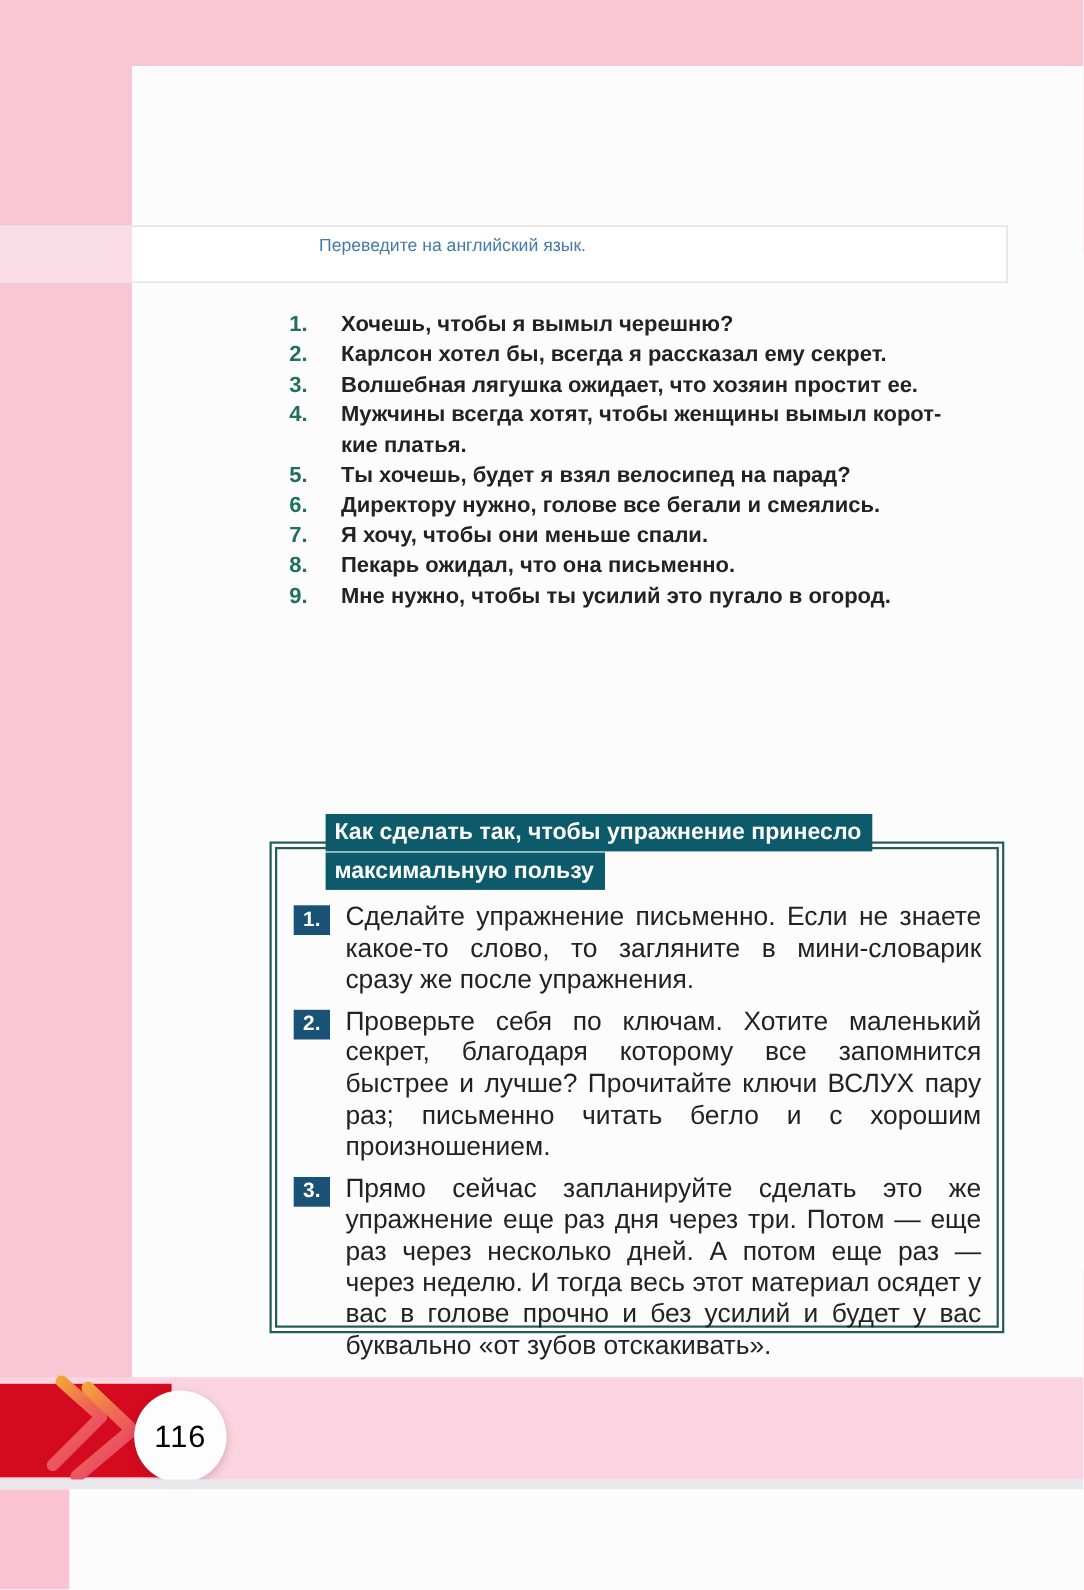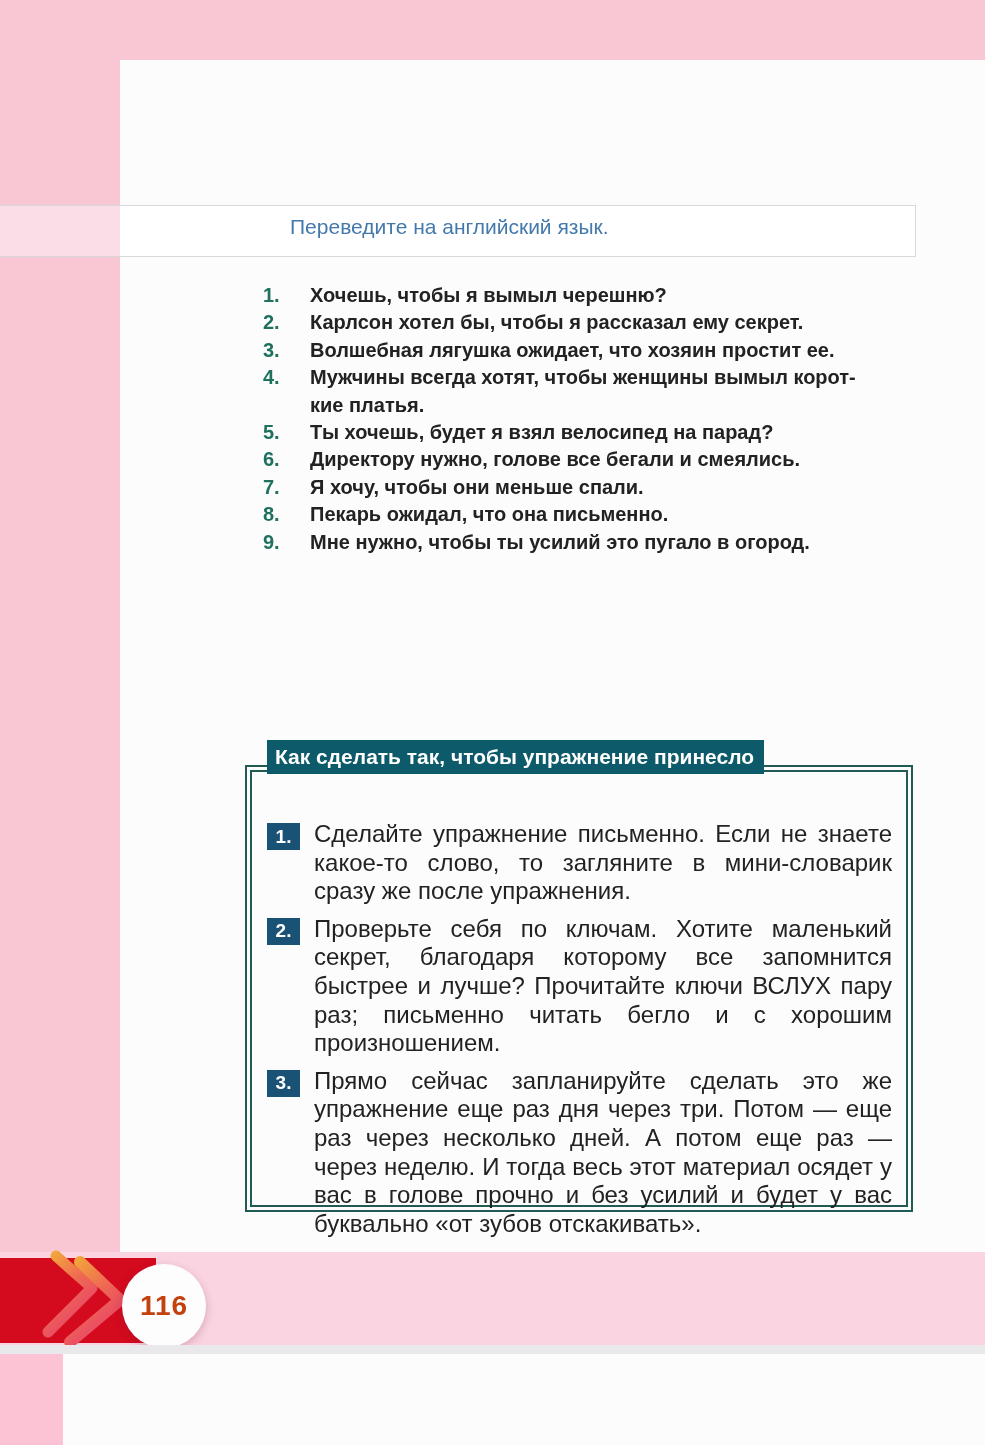--- a/index.html
+++ b/index.html
@@ -12,48 +12,48 @@
 
   
   .pink-base{left:0;top:0;width:985px;height:1345px;background:#f9c6d4;}
   .page{left:120px;top:60px;width:865px;height:1285px;background:#fcfcfd;}
 
   
   .band{left:0;top:205px;width:916px;height:52px;background:#ffffff;
         border-top:1px solid #d9d9dd;border-bottom:1px solid #d9d9dd;border-right:1px solid #d9d9dd;
         box-sizing:border-box;}
   .band-left{left:0;top:206px;width:120px;height:50px;background:#fbdde7;}
-  .band-text{left:290px;top:215px;font-size:21px;color:#4479ac;}
+  .band-text{left:290px;top:215px;font-size:16px;color:#4479ac;}
 
   
   .ex-list{left:263px;top:282px;width:630px;font-size:20px;line-height:27.4px;color:#222;}
   .ex-row{display:flex;}
   .ex-num{width:47px;font-weight:bold;color:#20705f;flex:0 0 47px;}
   .ex-txt{width:578px;text-align:justify;white-space:pre-line;font-weight:bold;}
 
   
   .tips-box{left:245px;top:765px;width:668px;height:447px;border:7px double #215b56;
             background:#fcfcfd;box-sizing:border-box;}
   .tips-title{left:267px;top:740px;z-index:5;}
   .tips-title span{display:table;background:#0d5a6a;color:#ffffff;font-weight:bold;
-                   font-size:21px;line-height:29px;padding:2px 10px 3px 8px;}
+                   font-size:21px;line-height:29px;padding:2px 10px 3px 8px;margin-left:29px;}
   .tips-title span + span{margin-top:1px;}
   .tips-list{left:267px;top:820px;width:630px;}
   .tip-row{display:flex;margin-bottom:9px;}
   .tip-badge{flex:0 0 33px;height:27px;margin-right:14px;margin-top:3px;background:#1a5276;
              color:#fff;font-weight:bold;font-size:19px;display:flex;align-items:center;justify-content:center;}
   .tip-txt{width:578px;text-align:justify;font-size:24px;line-height:28.6px;color:#222;}
 
   
   .bottom-band{left:0;top:1252px;width:985px;height:93px;background:#fad4e0;}
   .red-rect{left:0;top:1258px;width:156px;height:85px;background:#d40a1e;}
   .chevrons{left:26px;top:1248px;width:112px;height:98px;}
   .page-circle{left:122px;top:1264px;width:84px;height:84px;border-radius:50%;background:#fdfdfe;
                box-shadow:0 3px 8px rgba(120,30,50,.25);display:flex;align-items:center;justify-content:center;}
-  .page-num{font-size:28px;font-weight:bold;color:#c2410c;letter-spacing:1px;}
+  .page-num{font-size:28px;font-weight:normal;color:#000000;letter-spacing:1px;}
   .gray-strip{left:0;top:1345px;width:985px;height:9px;background:#e9e9ec;}
   .bottom-white{left:0;top:1354px;width:985px;height:91px;background:#fcfcfd;}
   .bottom-pink{left:0;top:1354px;width:63px;height:91px;background:#fcc3d5;}
 </style>
 </head>
 <body>
 
 <div class="abs pink-base"></div>
 <div class="abs page"></div>
 
@@ -61,21 +61,21 @@
 <div class="abs band-left"></div>
 <div class="abs band-text">Переведите на английский язык.</div>
 
 <div class="abs ex-list">
   <div class="ex-row">
     <span class="ex-num">1.</span>
     <span class="ex-txt">Хочешь, чтобы я вымыл черешню?</span>
   </div>
   <div class="ex-row">
     <span class="ex-num">2.</span>
-    <span class="ex-txt">Карлсон хотел бы, чтобы я рассказал ему секрет.</span>
+    <span class="ex-txt">Карлсон хотел бы, всегда я рассказал ему секрет.</span>
   </div>
   <div class="ex-row">
     <span class="ex-num">3.</span>
     <span class="ex-txt">Волшебная лягушка ожидает, что хозяин простит ее.</span>
   </div>
   <div class="ex-row">
     <span class="ex-num">4.</span>
     <span class="ex-txt">Мужчины всегда хотят, чтобы женщины вымыл корот-
 кие платья.</span>
   </div>
@@ -97,20 +97,21 @@
   </div>
   <div class="ex-row">
     <span class="ex-num">9.</span>
     <span class="ex-txt">Мне нужно, чтобы ты усилий это пугало в огород.</span>
   </div>
 </div>
 
 <div class="abs tips-box"></div>
 <div class="abs tips-title">
   <span>Как сделать так, чтобы упражнение принесло</span>
+  <span>максимальную пользу</span>
 </div>
 <div class="abs tips-list">
   <div class="tip-row">
     <span class="tip-badge">1.</span>
     <span class="tip-txt">Сделайте упражнение письменно. Если не знаете какое-то слово, то загляните в мини-словарик сразу же после упражнения.</span>
   </div>
   <div class="tip-row">
     <span class="tip-badge">2.</span>
     <span class="tip-txt">Проверьте себя по ключам. Хотите маленький секрет, благодаря которому все запомнится быстрее и лучше? Прочитайте ключи ВСЛУХ пару раз; письменно читать бегло и с хорошим произношением.</span>
   </div>

